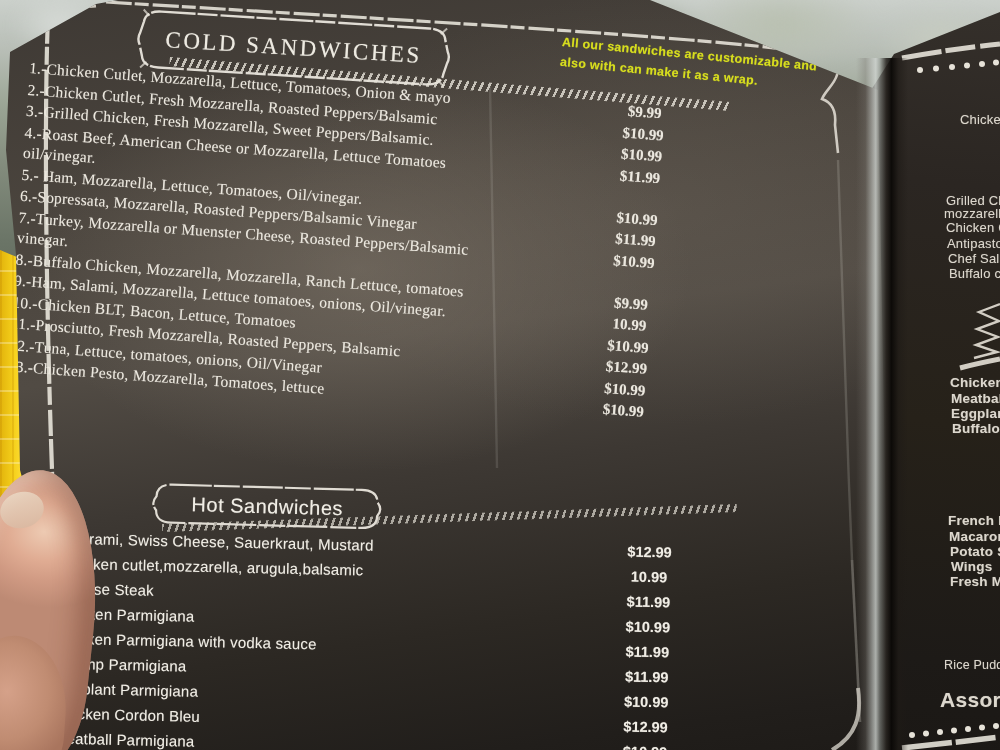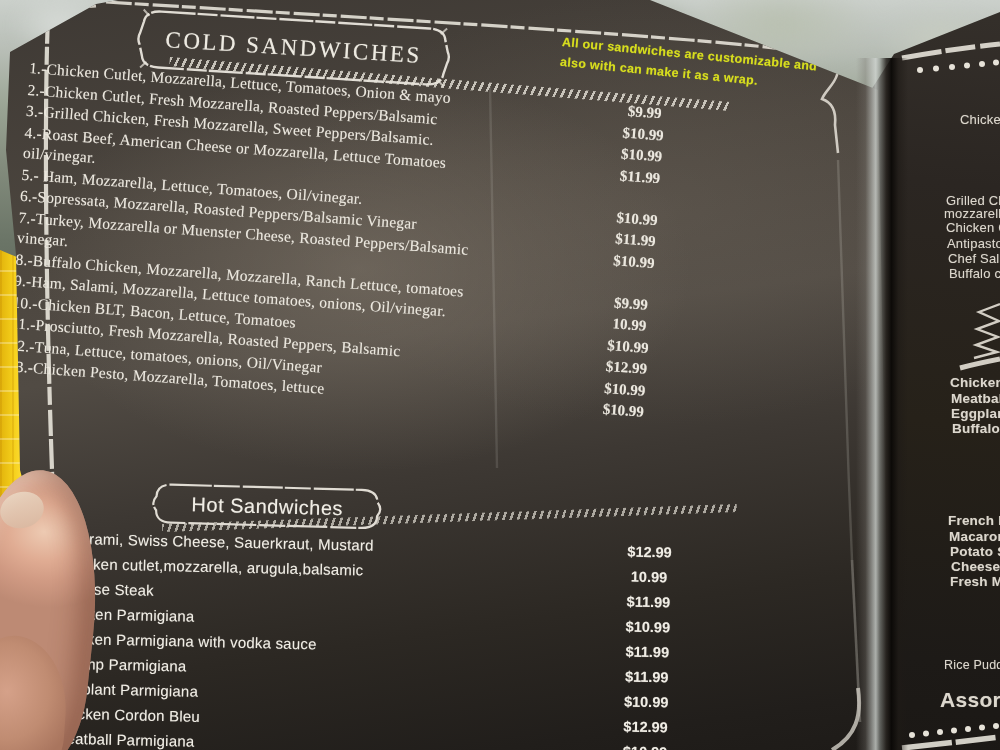--- a/index.html
+++ b/index.html
@@ -151,21 +151,21 @@
     <span class="frag f5">Antipasto S</span>
     <span class="frag f6">Chef Salad</span>
     <span class="frag f7">Buffalo chic</span>
     <span class="frag fb f8">Chicken P</span>
     <span class="frag fb f9">Meatball</span>
     <span class="frag fb f10">Eggplant</span>
     <span class="frag fb f11">Buffalo wi</span>
     <span class="frag fb f12">French Fri</span>
     <span class="frag fb f13">Macaroni</span>
     <span class="frag fb f14">Potato Sal</span>
-    <span class="frag fb f15">Cheese</span>
+    <span class="frag fb f15">Wings</span>
     <span class="frag fb f16">Fresh Moz</span>
     <span class="frag f17">Rice Pudd</span>
     <span class="frag f18">Assort</span>
   </div>
 
   <div class="page-left">
 
     <svg class="deco" viewBox="0 0 1000 750">
       <path d="M106,2 C300,14 520,26 690,40 C740,44 800,50 826,55" fill="none" stroke="#e6e2d8" stroke-width="3.2" stroke-dasharray="26 3 14 4" opacity=".9"></path>
       <path d="M96,6 C70,8 52,10 48,16" fill="none" stroke="#e6e2d8" stroke-width="3.2" opacity=".85"></path>

